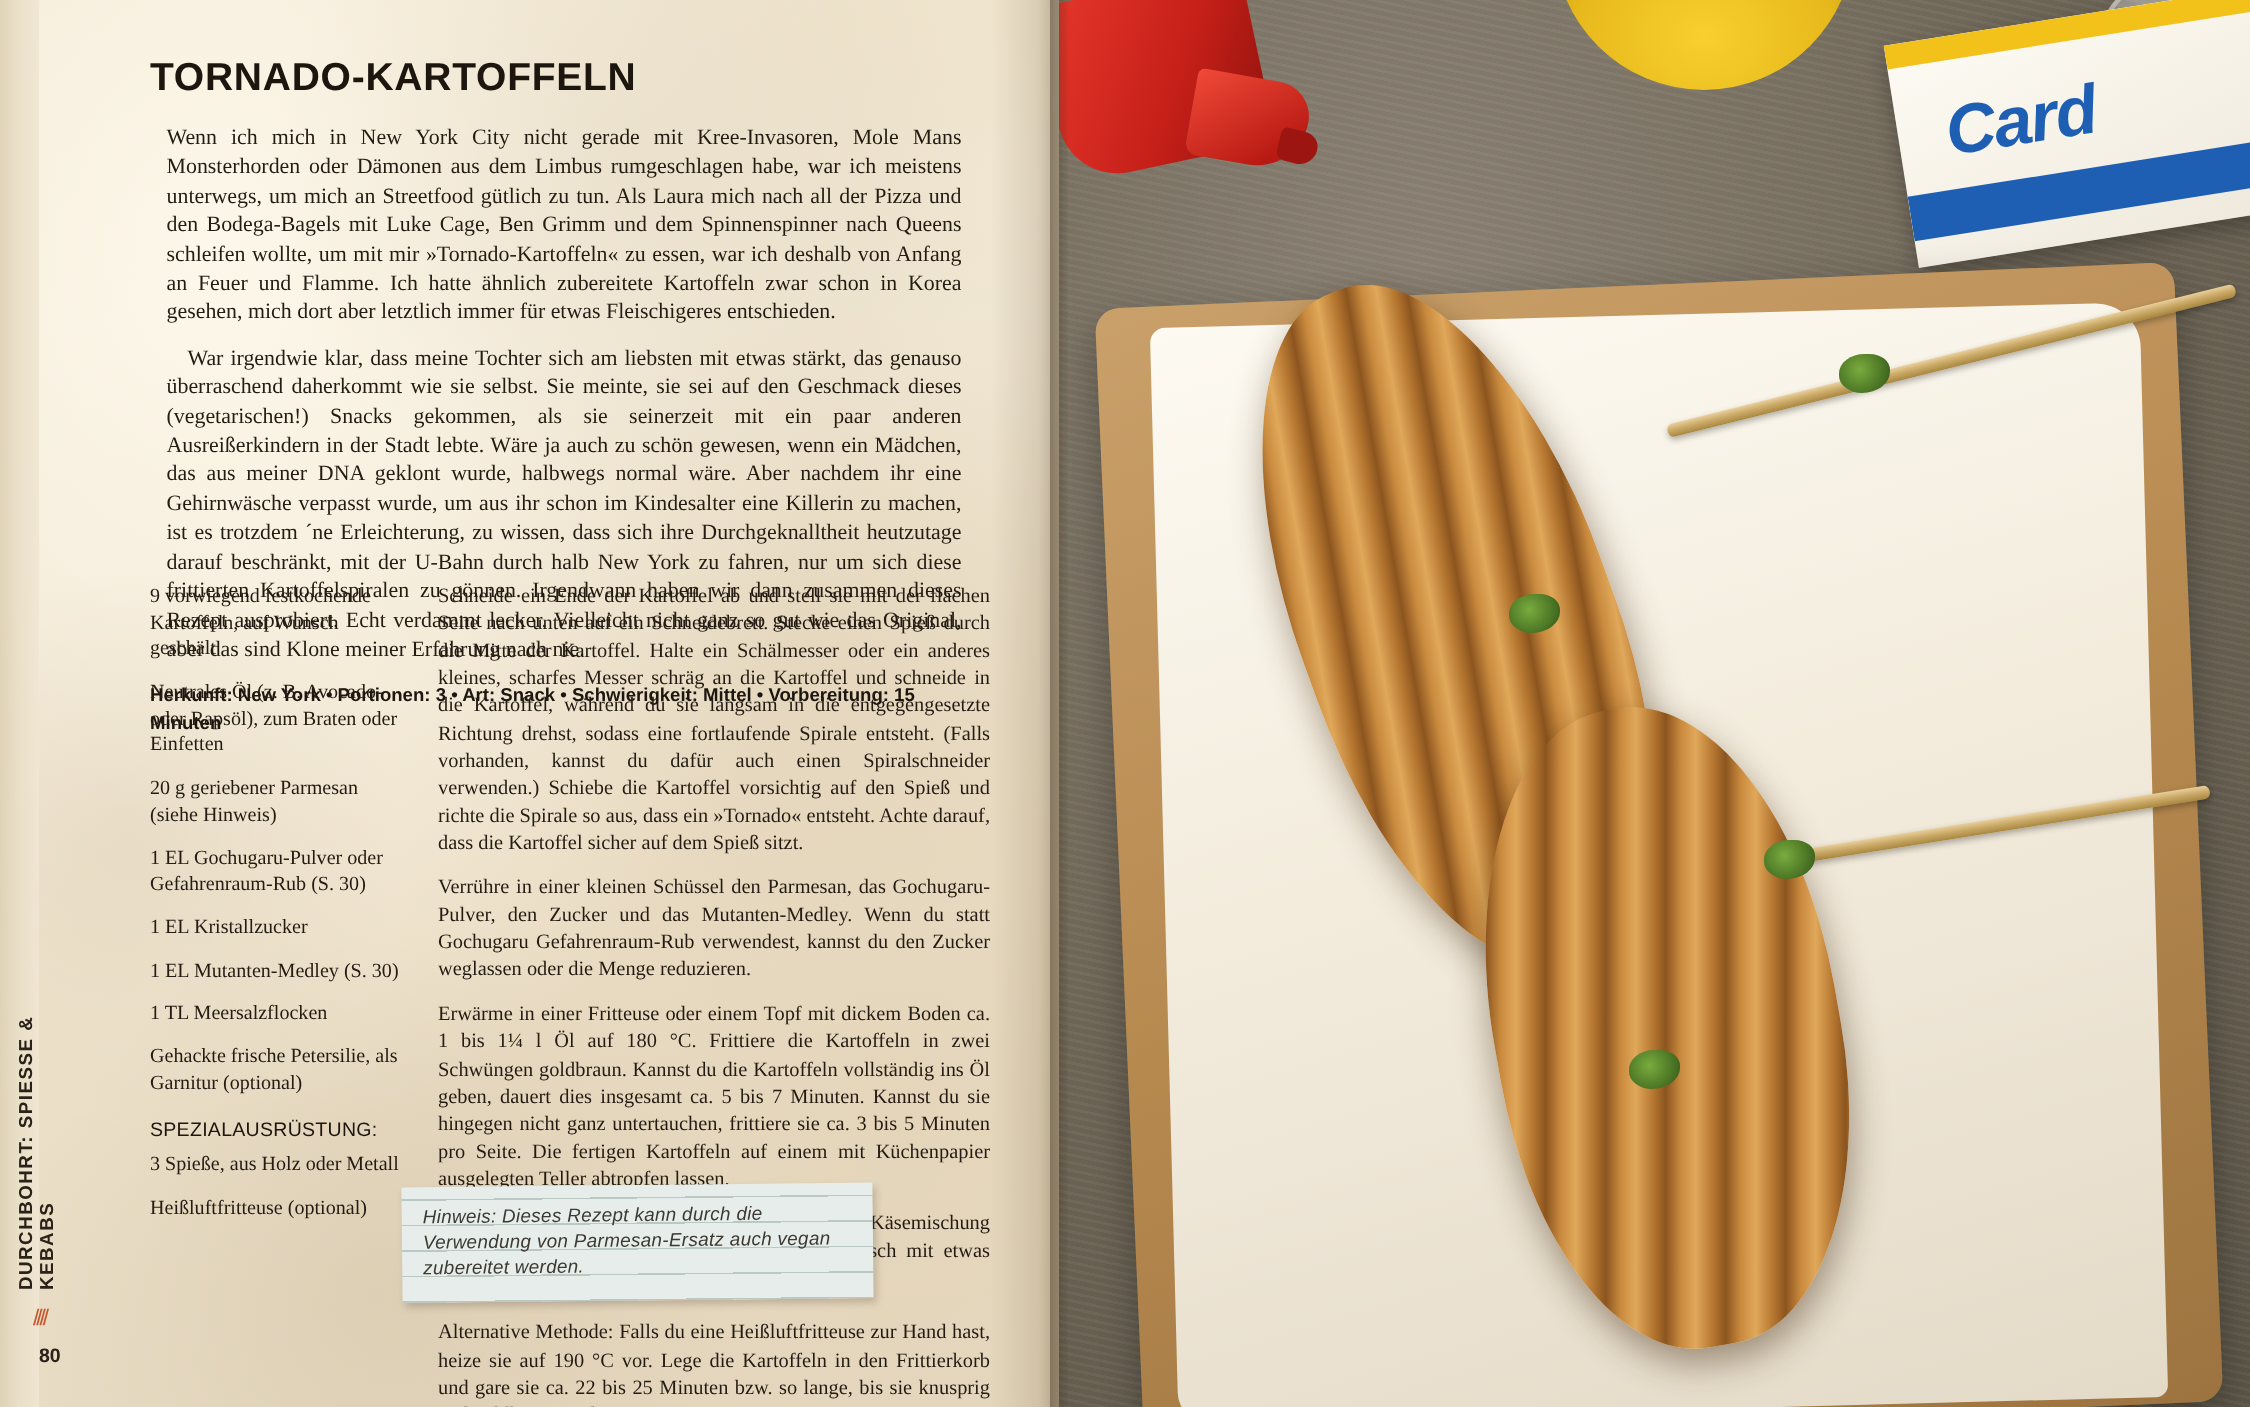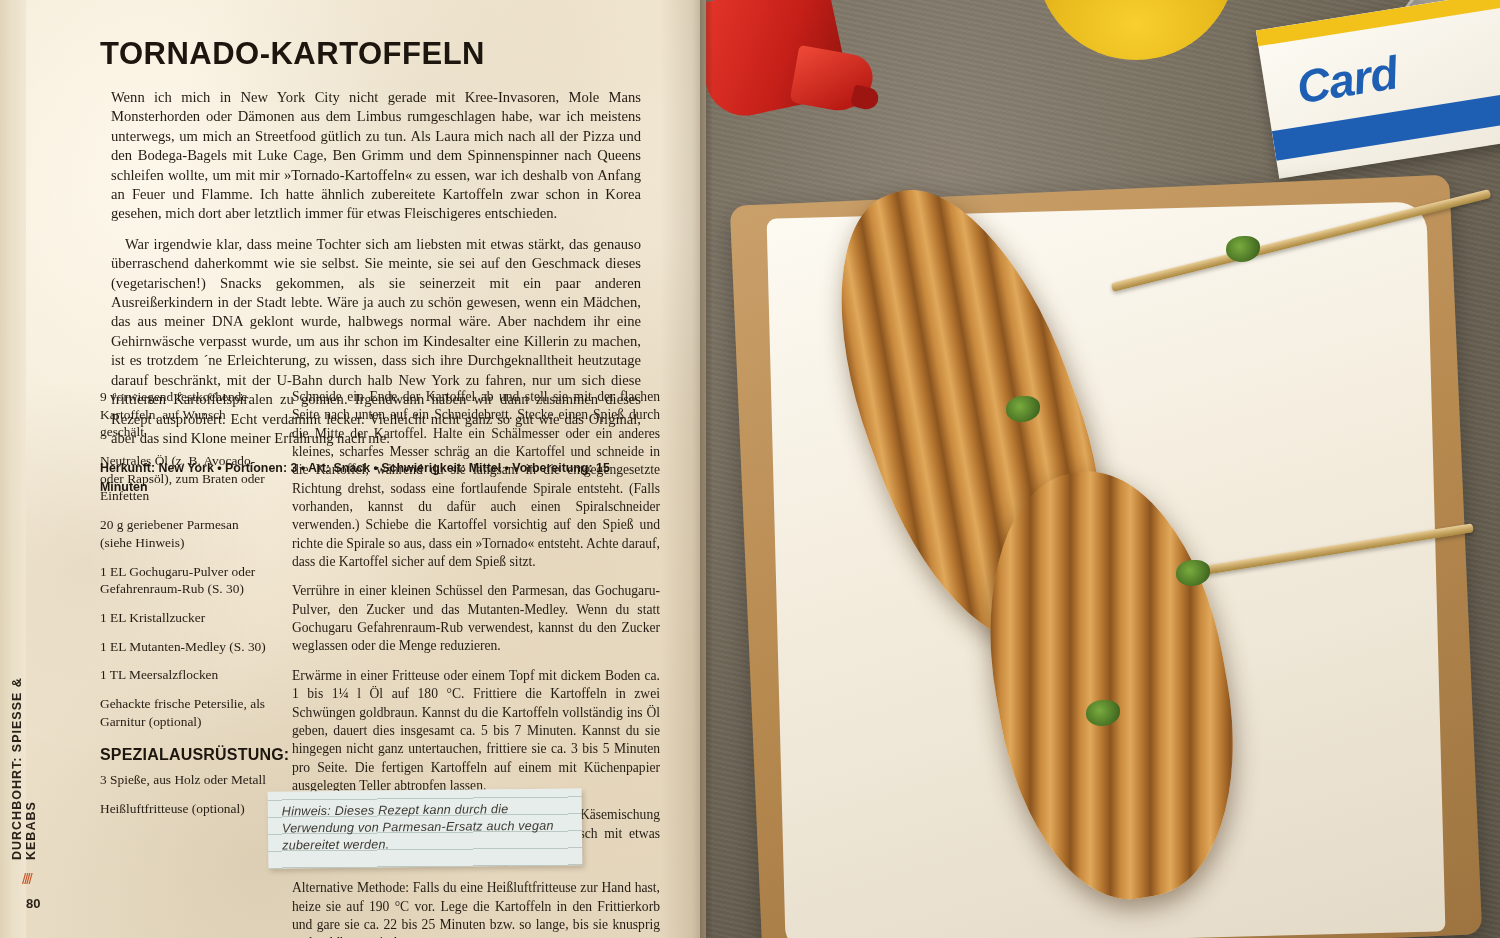--- a/index.html
+++ b/index.html
@@ -95,21 +95,21 @@
   .content {
     position: absolute;
     left: 100px;
     top: 36px;
     width: 560px;
   }
   h1.title {
     margin: 0 0 16px 0;
     font-family: "Liberation Sans", sans-serif;
     font-weight: 700;
-    font-size: 31px;
+    font-size: 26px;
     letter-spacing: 0.5px;
     color: #1d160f;
     text-transform: uppercase;
   }
   .intro {
     font-size: 14.6px;
     line-height: 1.33;
     color: #241c13;
     text-align: justify;
     width: 552px;
@@ -137,22 +137,22 @@
   }
   .col-ingredients {
     width: 168px;
     font-size: 13.4px;
     line-height: 1.32;
     color: #241c13;
   }
   .col-ingredients p { margin: 0 0 11px 0; }
   .equip-head {
     font-family: "Liberation Sans", sans-serif;
-    font-weight: 700;
-    font-size: 16px;
+    font-weight: 400;
+    font-size: 13px;
     letter-spacing: .2px;
     margin: 14px 0 6px 0;
     color: #1d160f;
     text-transform: uppercase;
   }
   .col-method {
     width: 368px;
     font-size: 13.6px;
     line-height: 1.35;
     color: #241c13;

